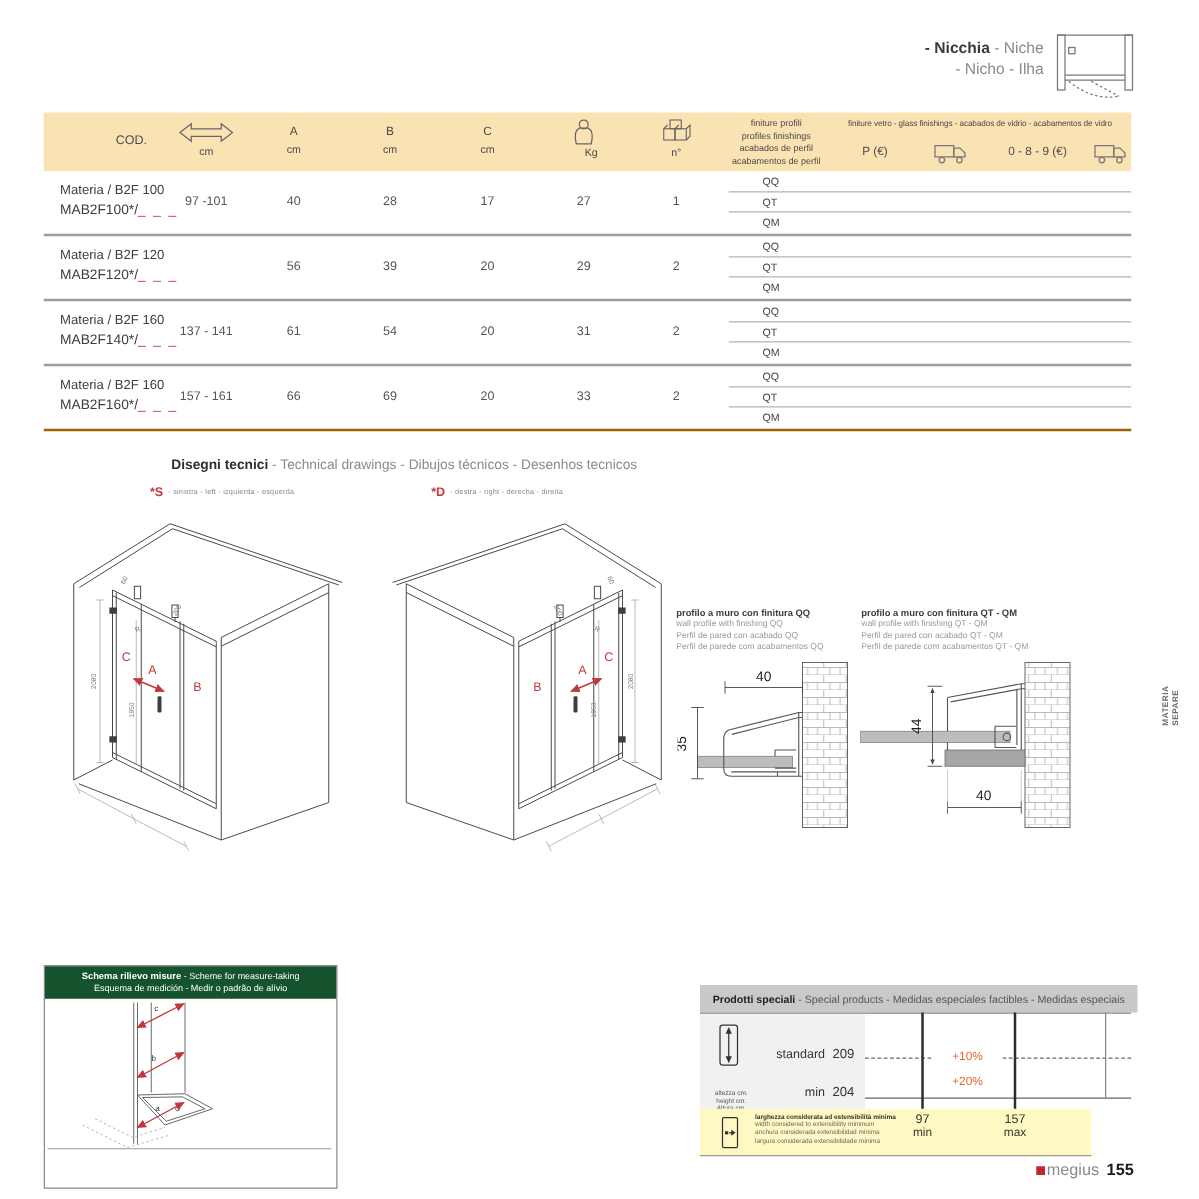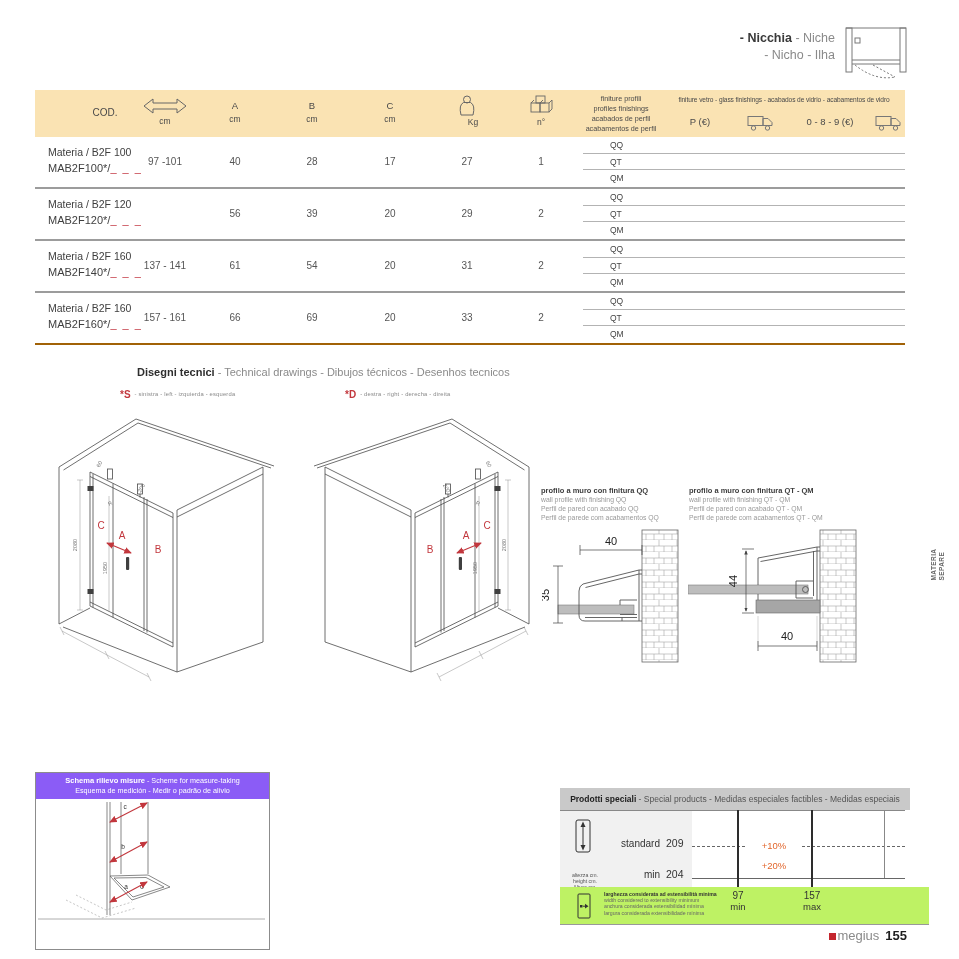--- a/index.html
+++ b/index.html
@@ -53,41 +53,41 @@
   .prof-text{position:absolute;top:486px;font-size:6.8px;color:#999;line-height:9px;}
   .prof-text .l1{font-size:7.5px;font-weight:bold;color:#3c3c3c;}
   .profsvg{position:absolute;top:528px;}
 
   
   .sidelabel{position:absolute;left:912px;top:548px;width:50px;transform:rotate(-90deg);
     transform-origin:50% 50%;font-size:6.5px;color:#666;letter-spacing:.4px;line-height:7.5px;font-weight:bold;}
 
   
   .schema-box{position:absolute;left:35px;top:772px;width:233px;border:1px solid #8c8c8c;background:#fff;}
-  .schema-head{background:#8b5cf6;color:#fff;text-align:center;font-size:7.2px;line-height:10px;padding:3px 0;}
+  .schema-head{background:#14532d;color:#fff;text-align:center;font-size:7.2px;line-height:10px;padding:3px 0;}
   .schema-head b{font-size:7.5px;}
 
   
   .special-box{position:absolute;left:560px;top:788px;width:350px;height:140px;}
   .special-head{height:22px;background:#c9c9c9;text-align:center;font-size:8.5px;color:#555;line-height:22px;}
   .special-head b{color:#222;}
   .sp-leftpanel{position:absolute;left:0;top:22px;width:132px;height:77px;background:#f1f1f1;}
   .sp-topline{position:absolute;left:0;top:22px;width:345px;border-top:1px solid #888;}
   .sp-dash{position:absolute;left:132px;top:58px;width:213px;border-top:1px dashed #666;}
   .sp-min{position:absolute;left:132px;top:90px;width:213px;border-top:1px solid #666;}
   .sp-v1{position:absolute;left:177px;top:22px;width:2px;height:80px;background:#2d2d2d;}
   .sp-v2{position:absolute;left:251px;top:22px;width:2px;height:80px;background:#2d2d2d;}
   .sp-v3{position:absolute;left:324px;top:22px;width:1px;height:68px;background:#888;}
   .sp-pct{position:absolute;color:#e2662c;font-size:9.5px;text-align:center;}
   .sp-p10{left:186px;top:52px;width:56px;background:#fff;}
   .sp-p20{left:186px;top:72px;width:56px;}
   .sp-note{position:absolute;left:2px;top:62px;width:46px;font-size:5.2px;line-height:6px;color:#555;text-align:center;}
   .sp-lab{position:absolute;font-size:10px;color:#333;text-align:right;}
   .sp-val{position:absolute;font-size:10.5px;color:#333;}
-  .sp-strip{position:absolute;left:0;top:99px;width:369px;height:37px;background:#bef264;border-bottom:1px solid #999;}
+  .sp-strip{position:absolute;left:0;top:99px;width:313px;height:37px;background:#fef9c3;border-bottom:1px solid #999;}
   .sp-wnote{position:absolute;left:44px;top:4px;width:170px;font-size:5.2px;line-height:6.2px;color:#666;}
   .sp-wnote .w1{color:#333;font-weight:bold;}
   .sp-collab{position:absolute;top:3px;width:44px;text-align:center;color:#333;}
   .sp-collab .v{font-size:10px;} .sp-collab .l{font-size:9.5px;}
 
   
   .footer{position:absolute;right:52px;top:928px;font-size:13px;color:#8a8a8a;}
   .footer .sq{display:inline-block;width:7px;height:7px;background:#c4262e;margin-right:1px;}
   .footer .pg{color:#1e1e1e;font-weight:bold;margin-left:6px;}
 </style>

